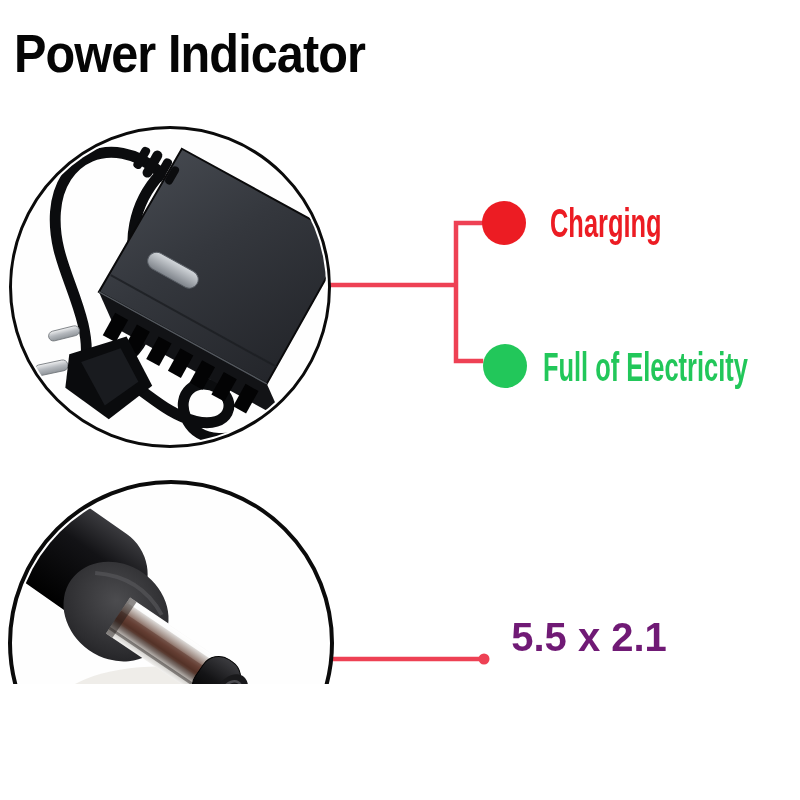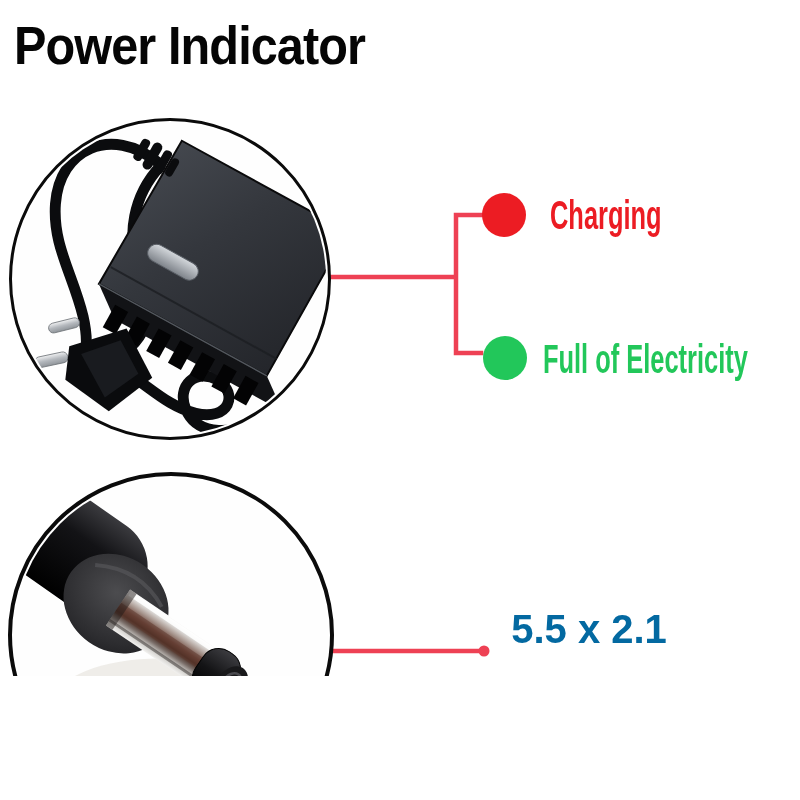--- a/index.html
+++ b/index.html
@@ -1,17 +1,17 @@
 <!DOCTYPE html>
 <html><head>
 <meta charset="utf-8">
 <style>
   html,body{margin:0;padding:0;background:#ffffff;}
   .stage{
-    position:relative;width:800px;height:676px;margin:0 auto;
+    position:relative;width:800px;height:676px;margin:8px auto;
     background:#ffffff;overflow:hidden;
     font-family:"Liberation Sans", sans-serif;
   }
   .title{
     position:absolute;left:14px;top:14px;
     font-size:54px;font-weight:bold;color:#050505;
     letter-spacing:-1px;white-space:nowrap;
     transform:scaleX(.9);transform-origin:left top;
   }
   .photo-circle{
@@ -178,17 +178,17 @@
           <rect x="100" y="-26" width="42" height="52" rx="19" fill="url(#capG)" stroke="#000000" stroke-width="1"></rect>
           <ellipse cx="140" cy="1" rx="15" ry="21" fill="#19191b"></ellipse>
           <ellipse cx="140" cy="1" rx="9.5" ry="13" fill="none" stroke="#4a4a4f" stroke-width="2.5"></ellipse>
           <ellipse cx="140" cy="1" rx="6.5" ry="9.5" fill="#050506"></ellipse>
           <circle cx="134" cy="13" r="2.2" fill="#d9d9d9"></circle>
         </g>
       </g>
     </svg>
   </div>
 
-  <div class="plug-text" style="color: #0369a1;">
+  <div class="plug-text" style="color: #701a75;">
     <div>5.5 x 2.1</div>
   </div>
 
 </div>
 
 </body></html>

